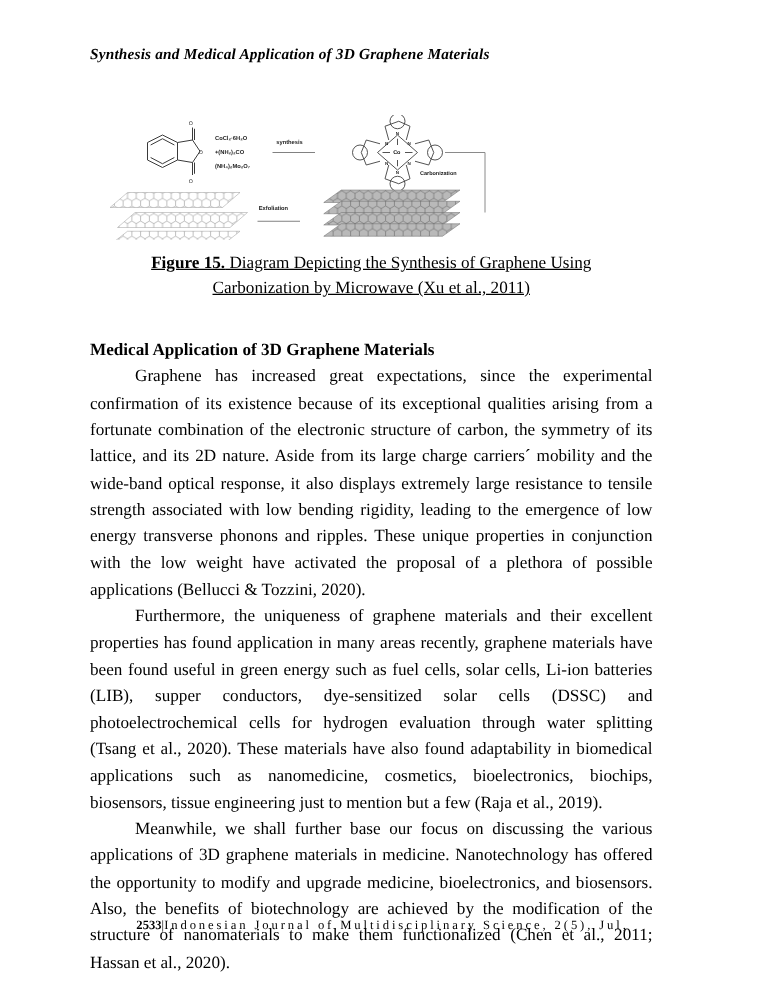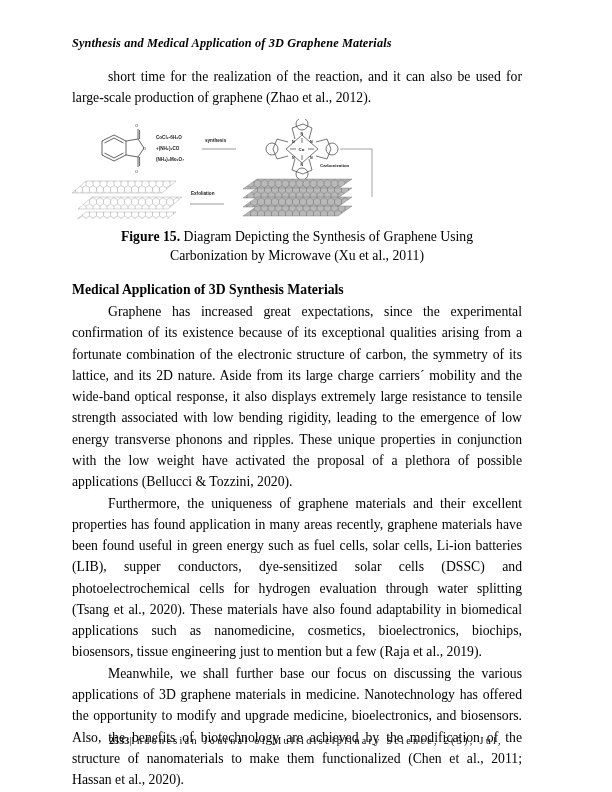--- a/index.html
+++ b/index.html
@@ -63,22 +63,23 @@
 
   h2.section-head {
     margin: 0;
     font-size: 10.3pt;
     font-weight: bold;
     line-height: 1.5;
   }
 
   
   .figure-block {
-    margin: 0;
+    margin: 16px;
     padding: 0;
+    text-decoration: underline;
   }
   .figure-canvas {
     width: 450px;
     height: 100px;
     position: relative;
   }
   .figure-caption {
     margin: 8px 0 0 0;
     font-size: 10.3pt;
     line-height: 1.45;
@@ -114,21 +115,20 @@
 </style>
 </head>
 <body>
 
 <div class="page">
 
   <div class="running-head">Synthesis and Medical Application of 3D Graphene Materials</div>
 
   <div class="content">
 
-    <p class="body indent">short time for the realization of the reaction, and it can also be used for large-scale production of graphene (Zhao et al., 2012).</p>
 
     <div class="spacer-sm"></div>
 
     <figure class="figure-block">
       <div class="figure-canvas">
         <svg width="450" height="100" viewBox="0 0 450 100">
           <defs>
             <pattern id="hexmesh" width="7" height="12.124" patternUnits="userSpaceOnUse">
               <path d="M3.5 0 L7 2.02 L7 6.06 L3.5 8.08 L0 6.06 L0 2.02 Z" fill="none" stroke="#9a9a9a" stroke-width="0.5"></path>
               <path d="M3.5 8.08 L3.5 12.124" fill="none" stroke="#9a9a9a" stroke-width="0.5"></path>
@@ -216,21 +216,21 @@
         </svg>
       </div>
 
       <figcaption class="figure-caption">
         <span class="fignum">Figure 15.</span><span> Diagram Depicting the Synthesis of Graphene Using Carbonization by Microwave (Xu et al., 2011)</span>
       </figcaption>
     </figure>
 
     <div class="spacer-md"></div>
 
-    <h2 class="section-head">Medical Application of 3D Synthesis Materials</h2>
+    <h2 class="section-head">Medical Application of 3D Graphene Materials</h2>
 
     <p class="body indent">Graphene has increased great expectations, since the experimental confirmation of its existence because of its exceptional qualities arising from a fortunate combination of the electronic structure of carbon, the symmetry of its lattice, and its 2D nature. Aside from its large charge carriers´ mobility and the wide-band optical response, it also displays extremely large resistance to tensile strength associated with low bending rigidity, leading to the emergence of low energy transverse phonons and ripples. These unique properties in conjunction with the low weight have activated the proposal of a plethora of possible applications (Bellucci &amp; Tozzini, 2020).</p>
 
     <p class="body indent">Furthermore, the uniqueness of graphene materials and their excellent properties has found application in many areas recently, graphene materials have been found useful in green energy such as fuel cells, solar cells, Li-ion batteries (LIB), supper conductors, dye-sensitized solar cells (DSSC) and photoelectrochemical cells for hydrogen evaluation through water splitting (Tsang et al., 2020). These materials have also found adaptability in biomedical applications such as nanomedicine, cosmetics, bioelectronics, biochips, biosensors, tissue engineering just to mention but a few (Raja et al., 2019).</p>
 
     <p class="body indent">Meanwhile, we shall further base our focus on discussing the various applications of 3D graphene materials in medicine. Nanotechnology has offered the opportunity to modify and upgrade medicine, bioelectronics, and biosensors. Also, the benefits of biotechnology are achieved by the modification of the structure of nanomaterials to make them functionalized (Chen et al., 2011; Hassan et al., 2020).</p>
 
     <div class="spacer-md"></div>
 
   </div>

